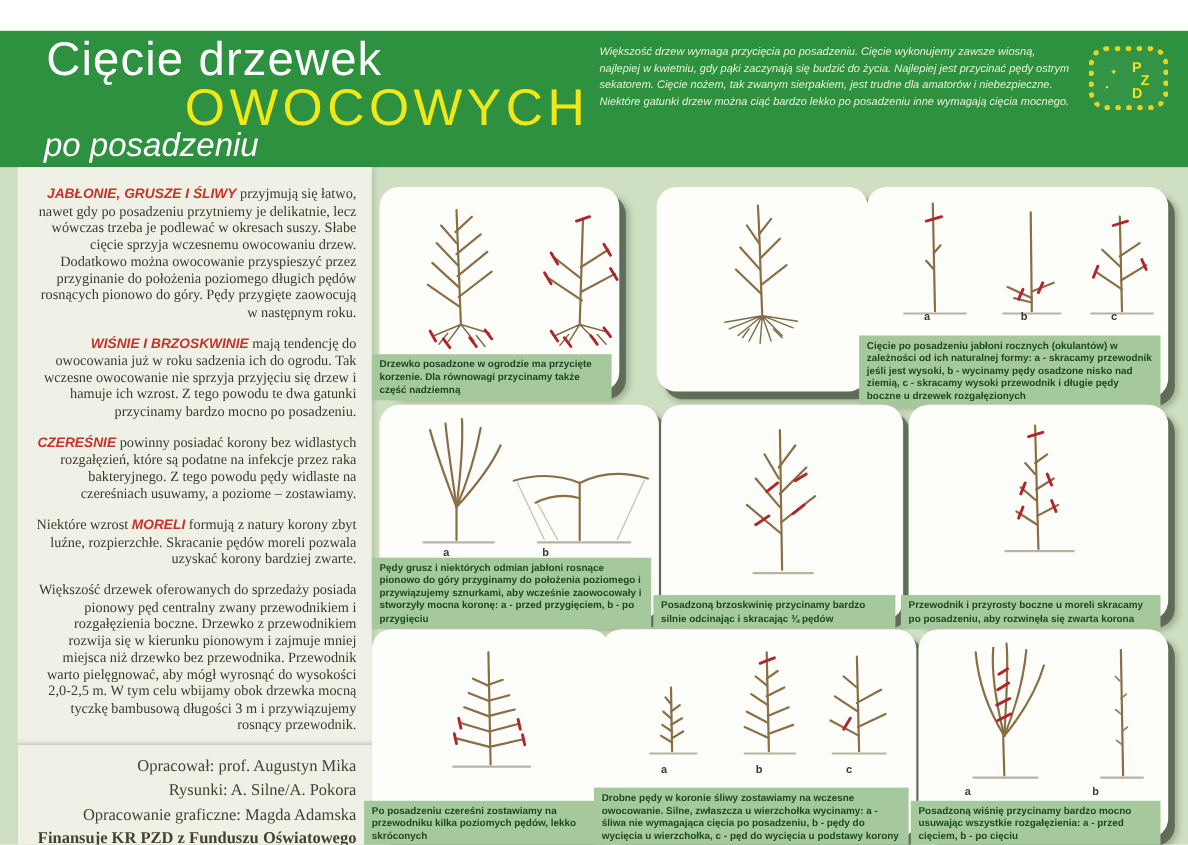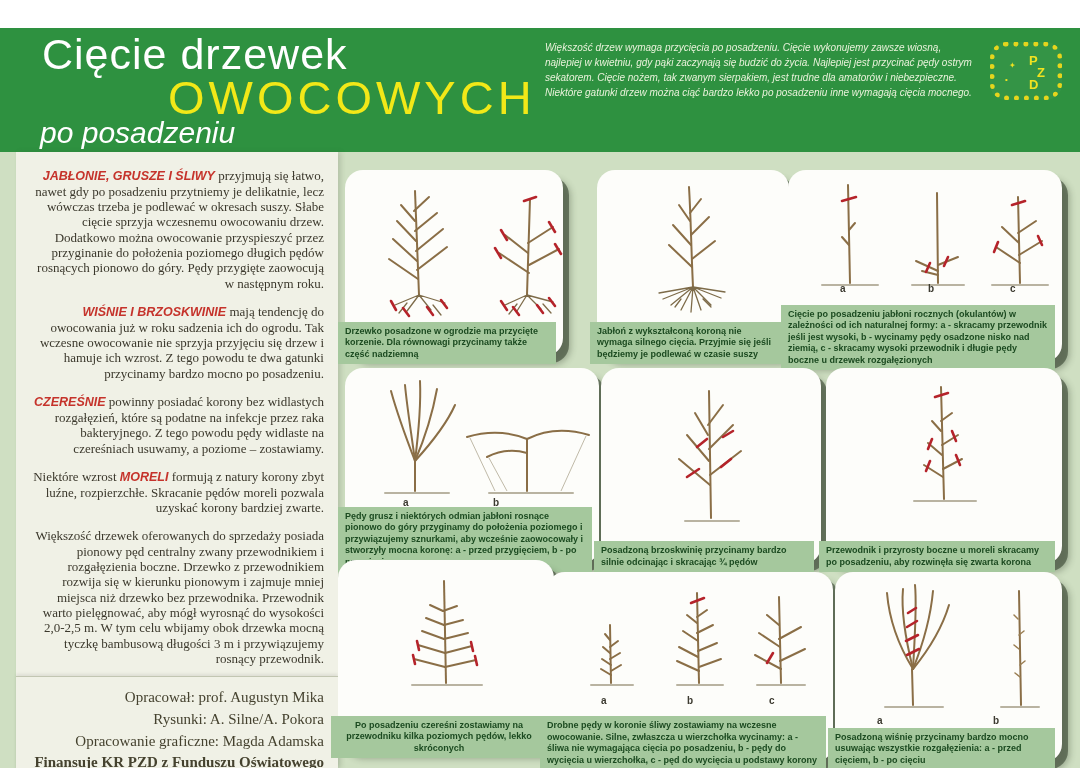--- a/index.html
+++ b/index.html
@@ -158,21 +158,20 @@
           <path d="M91 84 L114 66"></path>
         <path d="M90 70 L72 50"></path>
           <path d="M90 60 L108 42"></path>
           <path d="M89 46 L78 30"></path>
           <path d="M89 38 L100 24"></path>
       </g>
       <g class="rt">
         <path d="M92 112 L62 124 M92 112 L70 130 M92 112 L80 135 M92 112 L90 137 M92 112 L100 135 M92 112 L110 130 M92 112 L120 123 M92 112 L58 118 M92 112 L124 117 M80 124 L74 132 M102 124 L110 132"></path>
       </g>
     </svg>
-    <div class="caption">Jabłoń z wykształconą koroną nie wymaga silnego cięcia. Przyjmie się jeśli będziemy je podlewać w czasie suszy</div>
   </div>
 
   <div class="panel" style="left:788px;top:170px;width:274px;height:192px;">
     <svg width="266" height="122" viewBox="0 0 266 122">
       <g class="br">
         <path d="M58 108 L56 10"></path>
           <path d="M57 70 L50 62"></path>
           <path d="M57 55 L63 48"></path>
         <path d="M146 108 L145 18"></path>
           <path d="M146 96 L124 86"></path>
@@ -275,21 +274,21 @@
           <path d="M122 58 L126 68"></path>
           <path d="M105 24 L118 20"></path>
       </g>
       <g class="gnd">
           <path d="M84 128 L146 128"></path>
         </g>
     </svg>
     <div class="caption">Przewodnik i przyrosty boczne u moreli skracamy po posadzeniu, aby rozwinęła się zwarta korona</div>
   </div>
 
-  <div class="panel" style="left:338px;top:560px;width:216px;height:190px;text-align:center;">
+  <div class="panel" style="left:338px;top:572px;width:216px;height:190px;">
     <svg width="208" height="144" viewBox="0 0 208 144">
       <g class="br">
         <path d="M104 118 L102 16"></path>
         <path d="M103 102 L72 94"></path>
           <path d="M103 102 L134 95"></path>
         <path d="M103 88 L76 80"></path>
           <path d="M103 88 L130 81"></path>
         <path d="M102 74 L80 66"></path>
           <path d="M102 74 L126 68"></path>
         <path d="M102 60 L84 53"></path>

